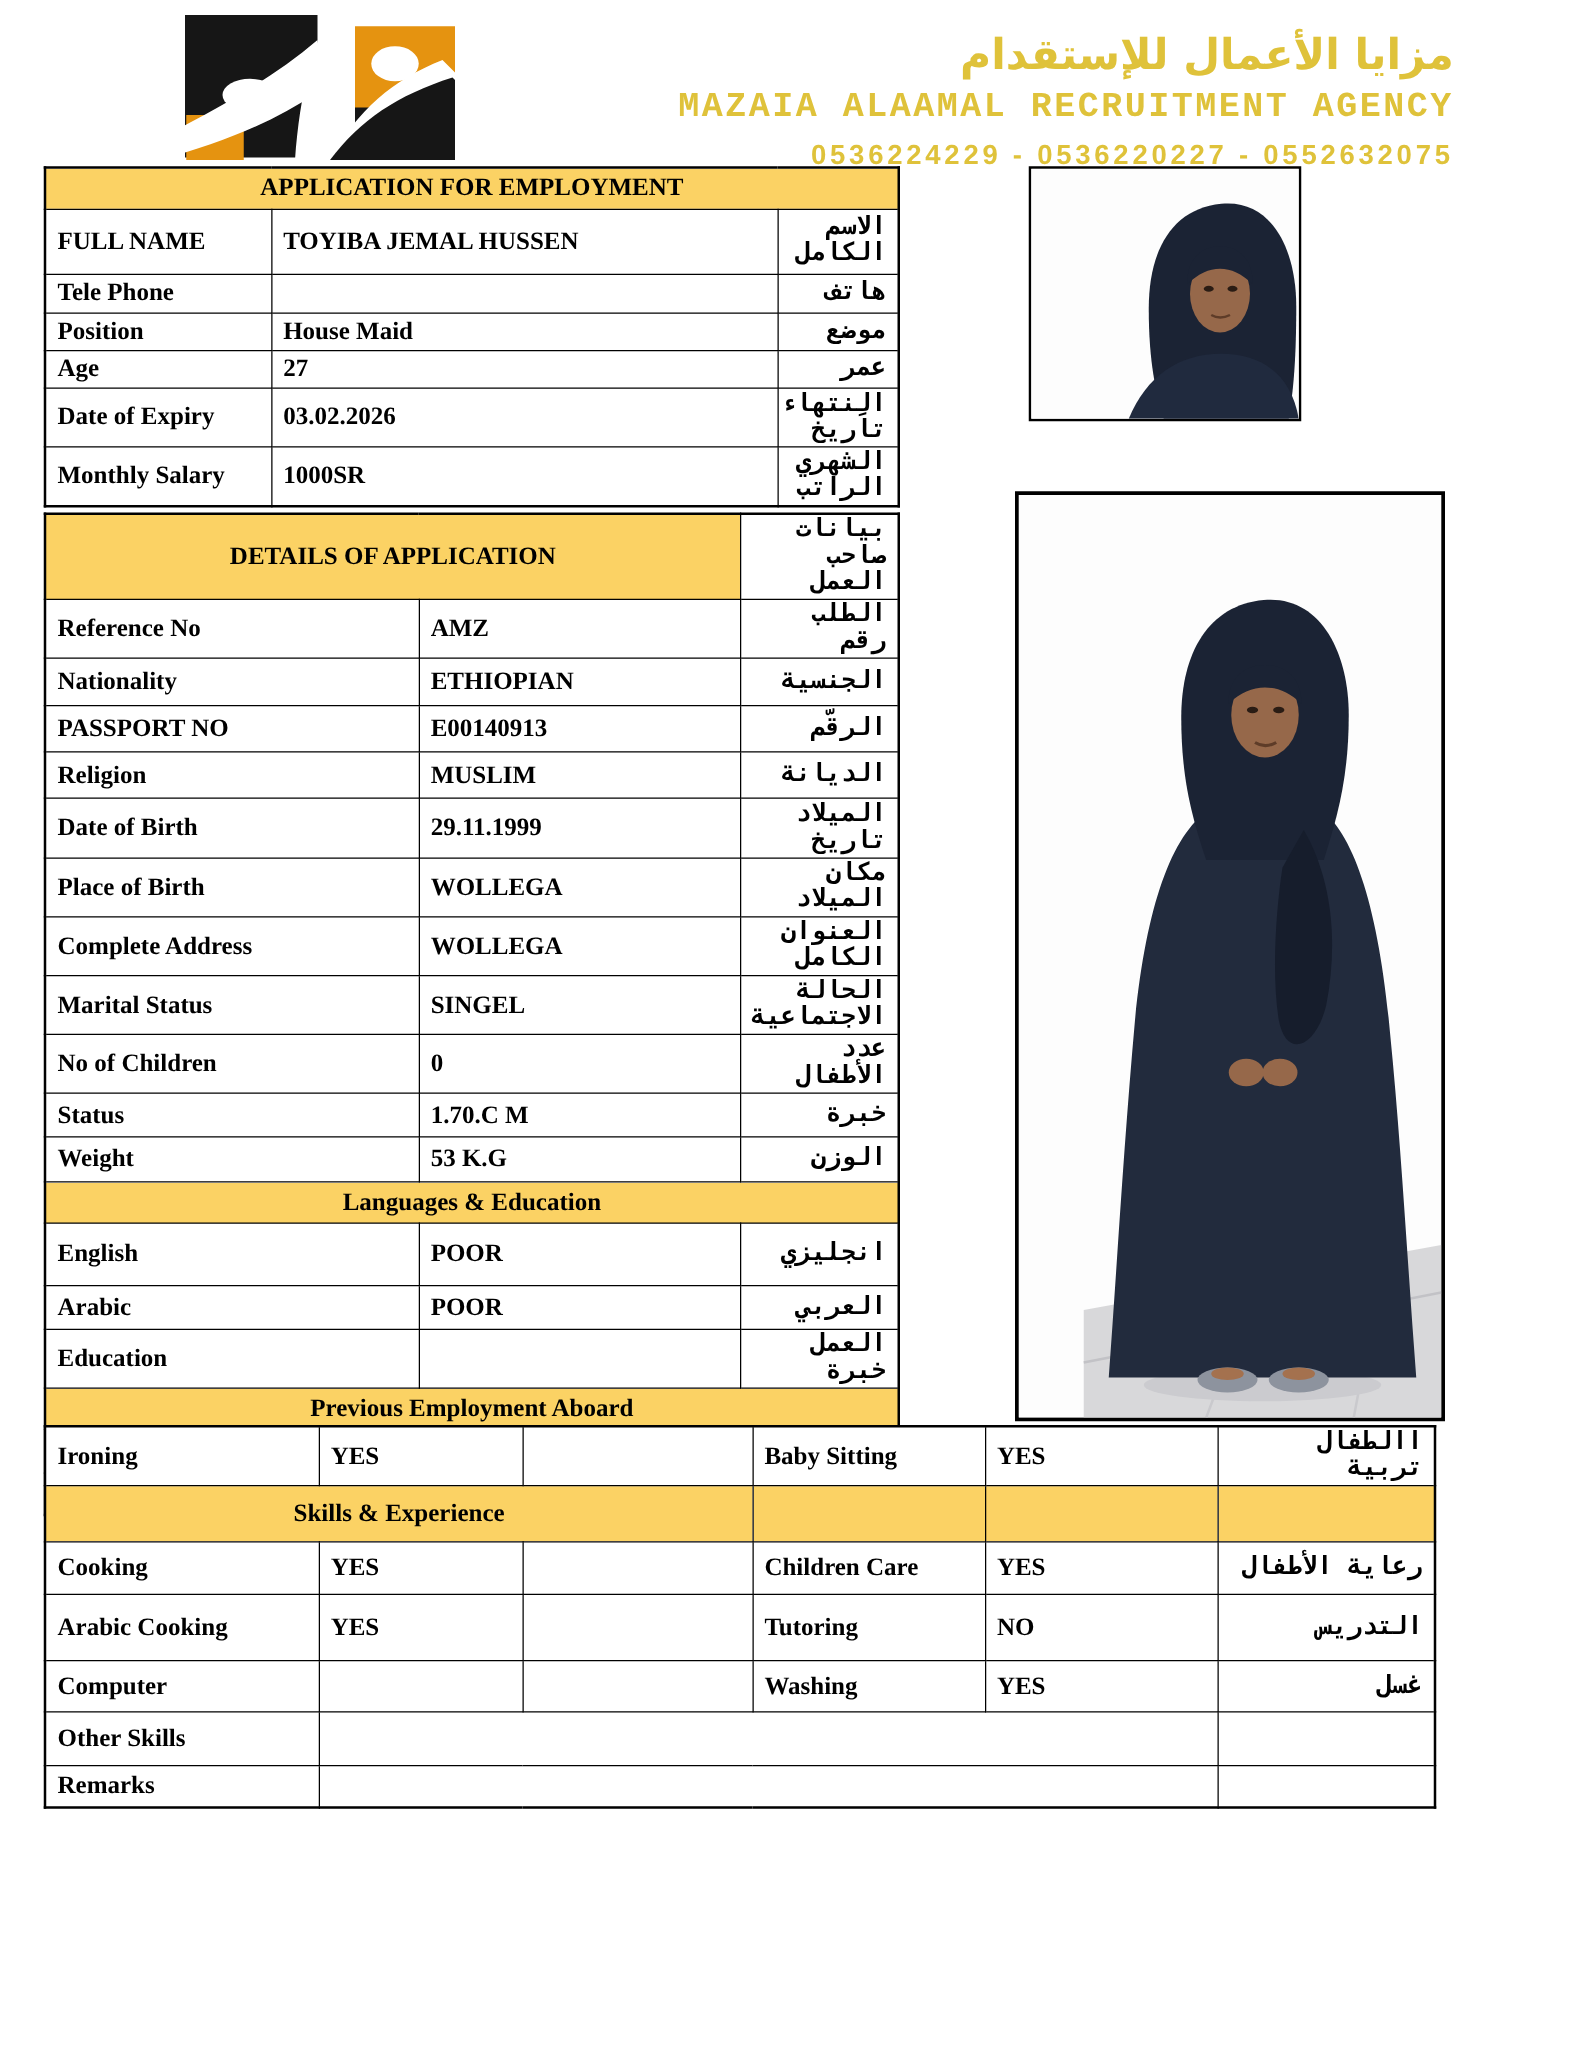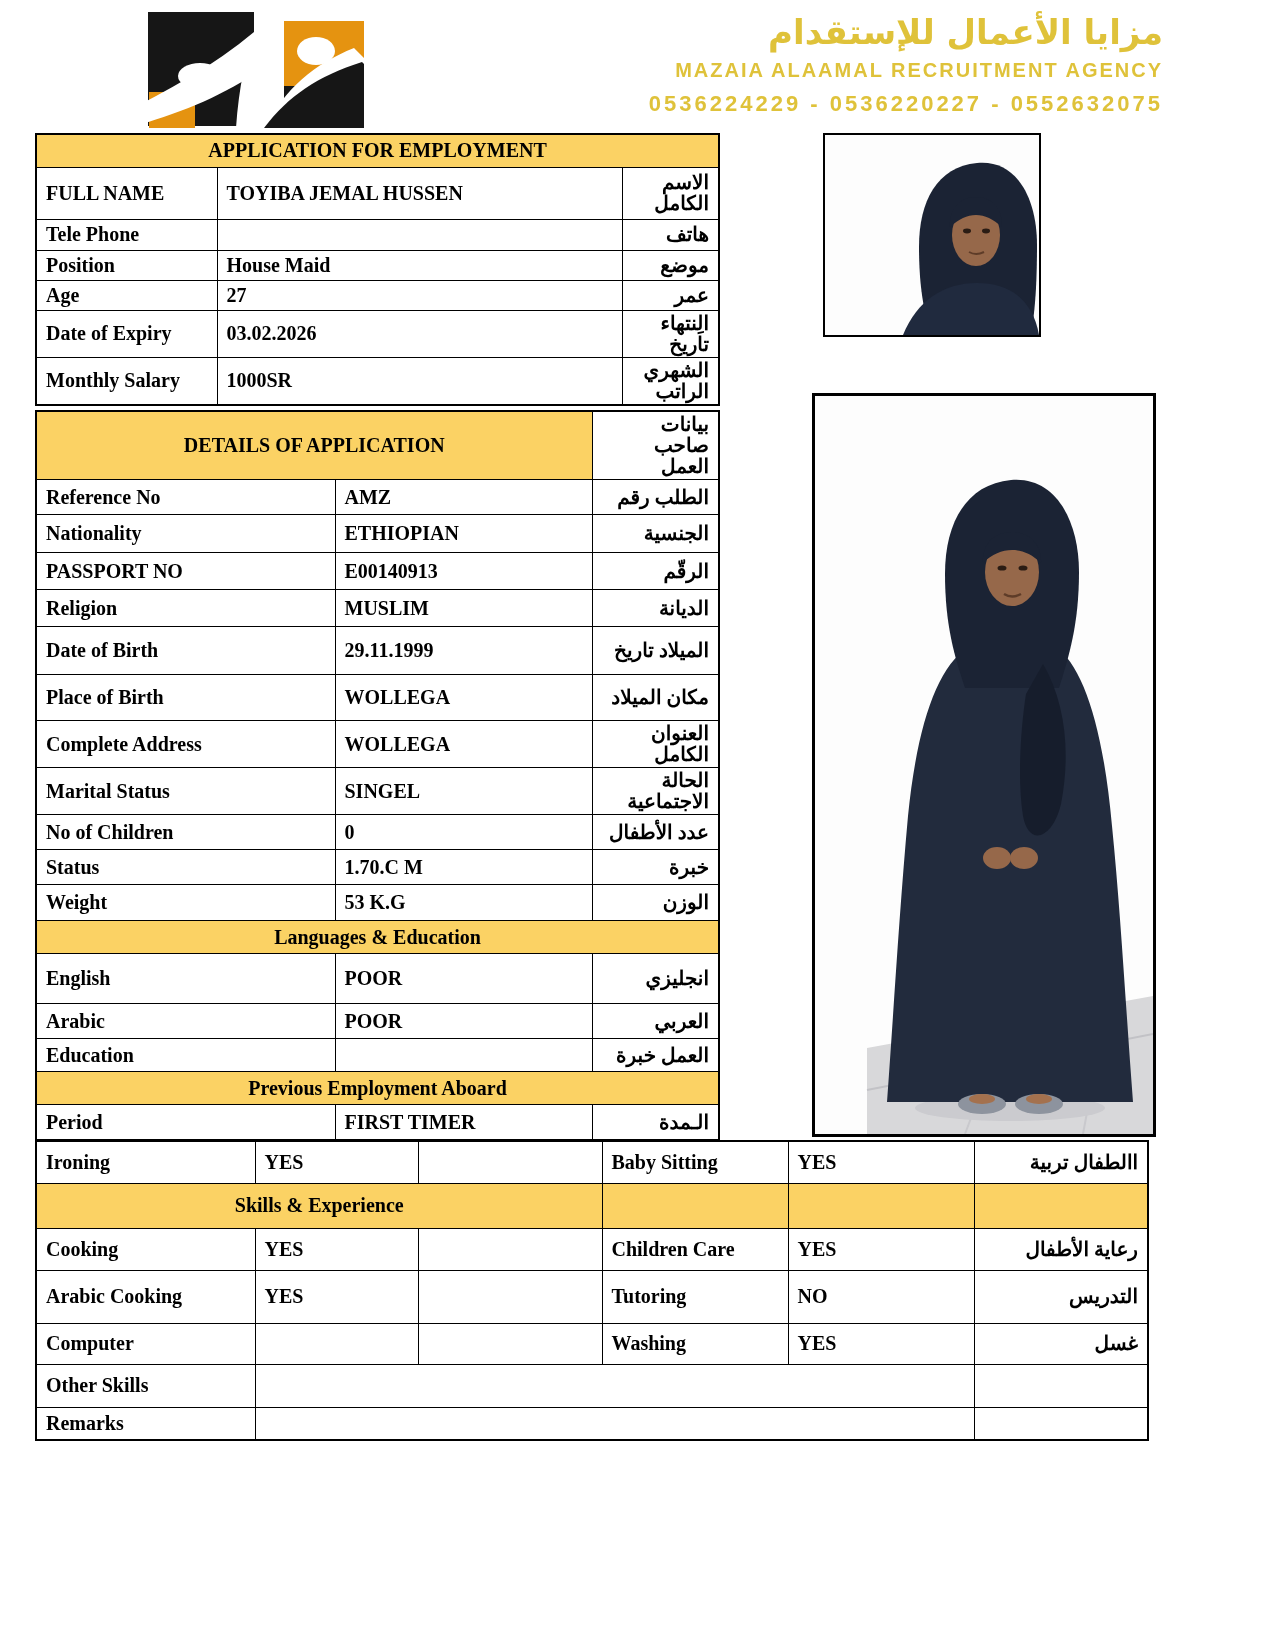--- a/index.html
+++ b/index.html
@@ -3,33 +3,33 @@
 <meta charset="utf-8">
 <style>
   html,body { margin:0; padding:0; background:#888; }
   .page {
     position:relative; width:1275px; height:1650px; margin:0 auto;
     background:#ffffff; overflow:hidden;
     font-family:"Liberation Serif", serif; color:#000;
   }
   
   .logo { position:absolute; left:118px; top:4px; width:246px; height:124px; }
-  .hdr-text { position:absolute; top:12px; right:112px; width:660px; text-align:right; }
+  .hdr-text { position:absolute; top:24px; right:112px; width:660px; text-align:right; }
   .hdr-ar { font-family:"DejaVu Sans", sans-serif; font-weight:bold; font-size:34px; line-height:40px; direction:rtl; }
-  .hdr-en { font-family:Liberation Sans, sans-serif; font-weight:bold; font-size:20px; letter-spacing:2px; margin-top:7px; }
+  .hdr-en { font-family:Liberation Mono, monospace; font-weight:bold; font-size:28px; letter-spacing:2px; margin-top:7px; }
   .hdr-ph { font-family:"Liberation Sans", sans-serif; font-weight:bold; font-size:22px; letter-spacing:3px; margin-top:9px; }
   
   table.tbl { position:absolute; border-collapse:collapse; table-layout:fixed; background:#fff; border:2px solid #000; }
   table.tbl td { border:1.5px solid #000; padding:2px 9px; font-size:20px; font-weight:bold; vertical-align:middle; overflow:hidden; }
   .t1 { left:35px;  top:133px;  width:683px; }
   .t2 { left:35px;  top:410px;  width:683px; }
   .t3 { left:35px;  top:1140px; width:1112px; }
   td.yellow { background:#fbd264; }
   td.title { text-align:center; font-size:22px;margin-left:40px; }
-  td.ar { direction:rtl; text-align:right; font-family:Liberation Serif, serif; font-size:16px; font-weight:bold; line-height:21px; }
+  td.ar { direction:rtl; text-align:right; font-family:Liberation Mono, monospace; font-size:16px; font-weight:bold; line-height:21px; }
   td.val-normal { font-weight:normal; font-size:21px; }
   td.big-label { font-size:24px; }
   td.val5 { font-weight:normal; }
   
   .photo-passport { position:absolute; left:823px; top:133px; width:214px; height:200px; background:#fff; border:2px solid #000; }
   .photo-full { position:absolute; left:812px; top:393px; width:338px; height:738px; background:#fff; border:3px solid #000; }
   .photo-passport svg, .photo-full svg, .logo svg { display:block; width:100%; height:100%; }
 </style>
 </head>
 <body>

